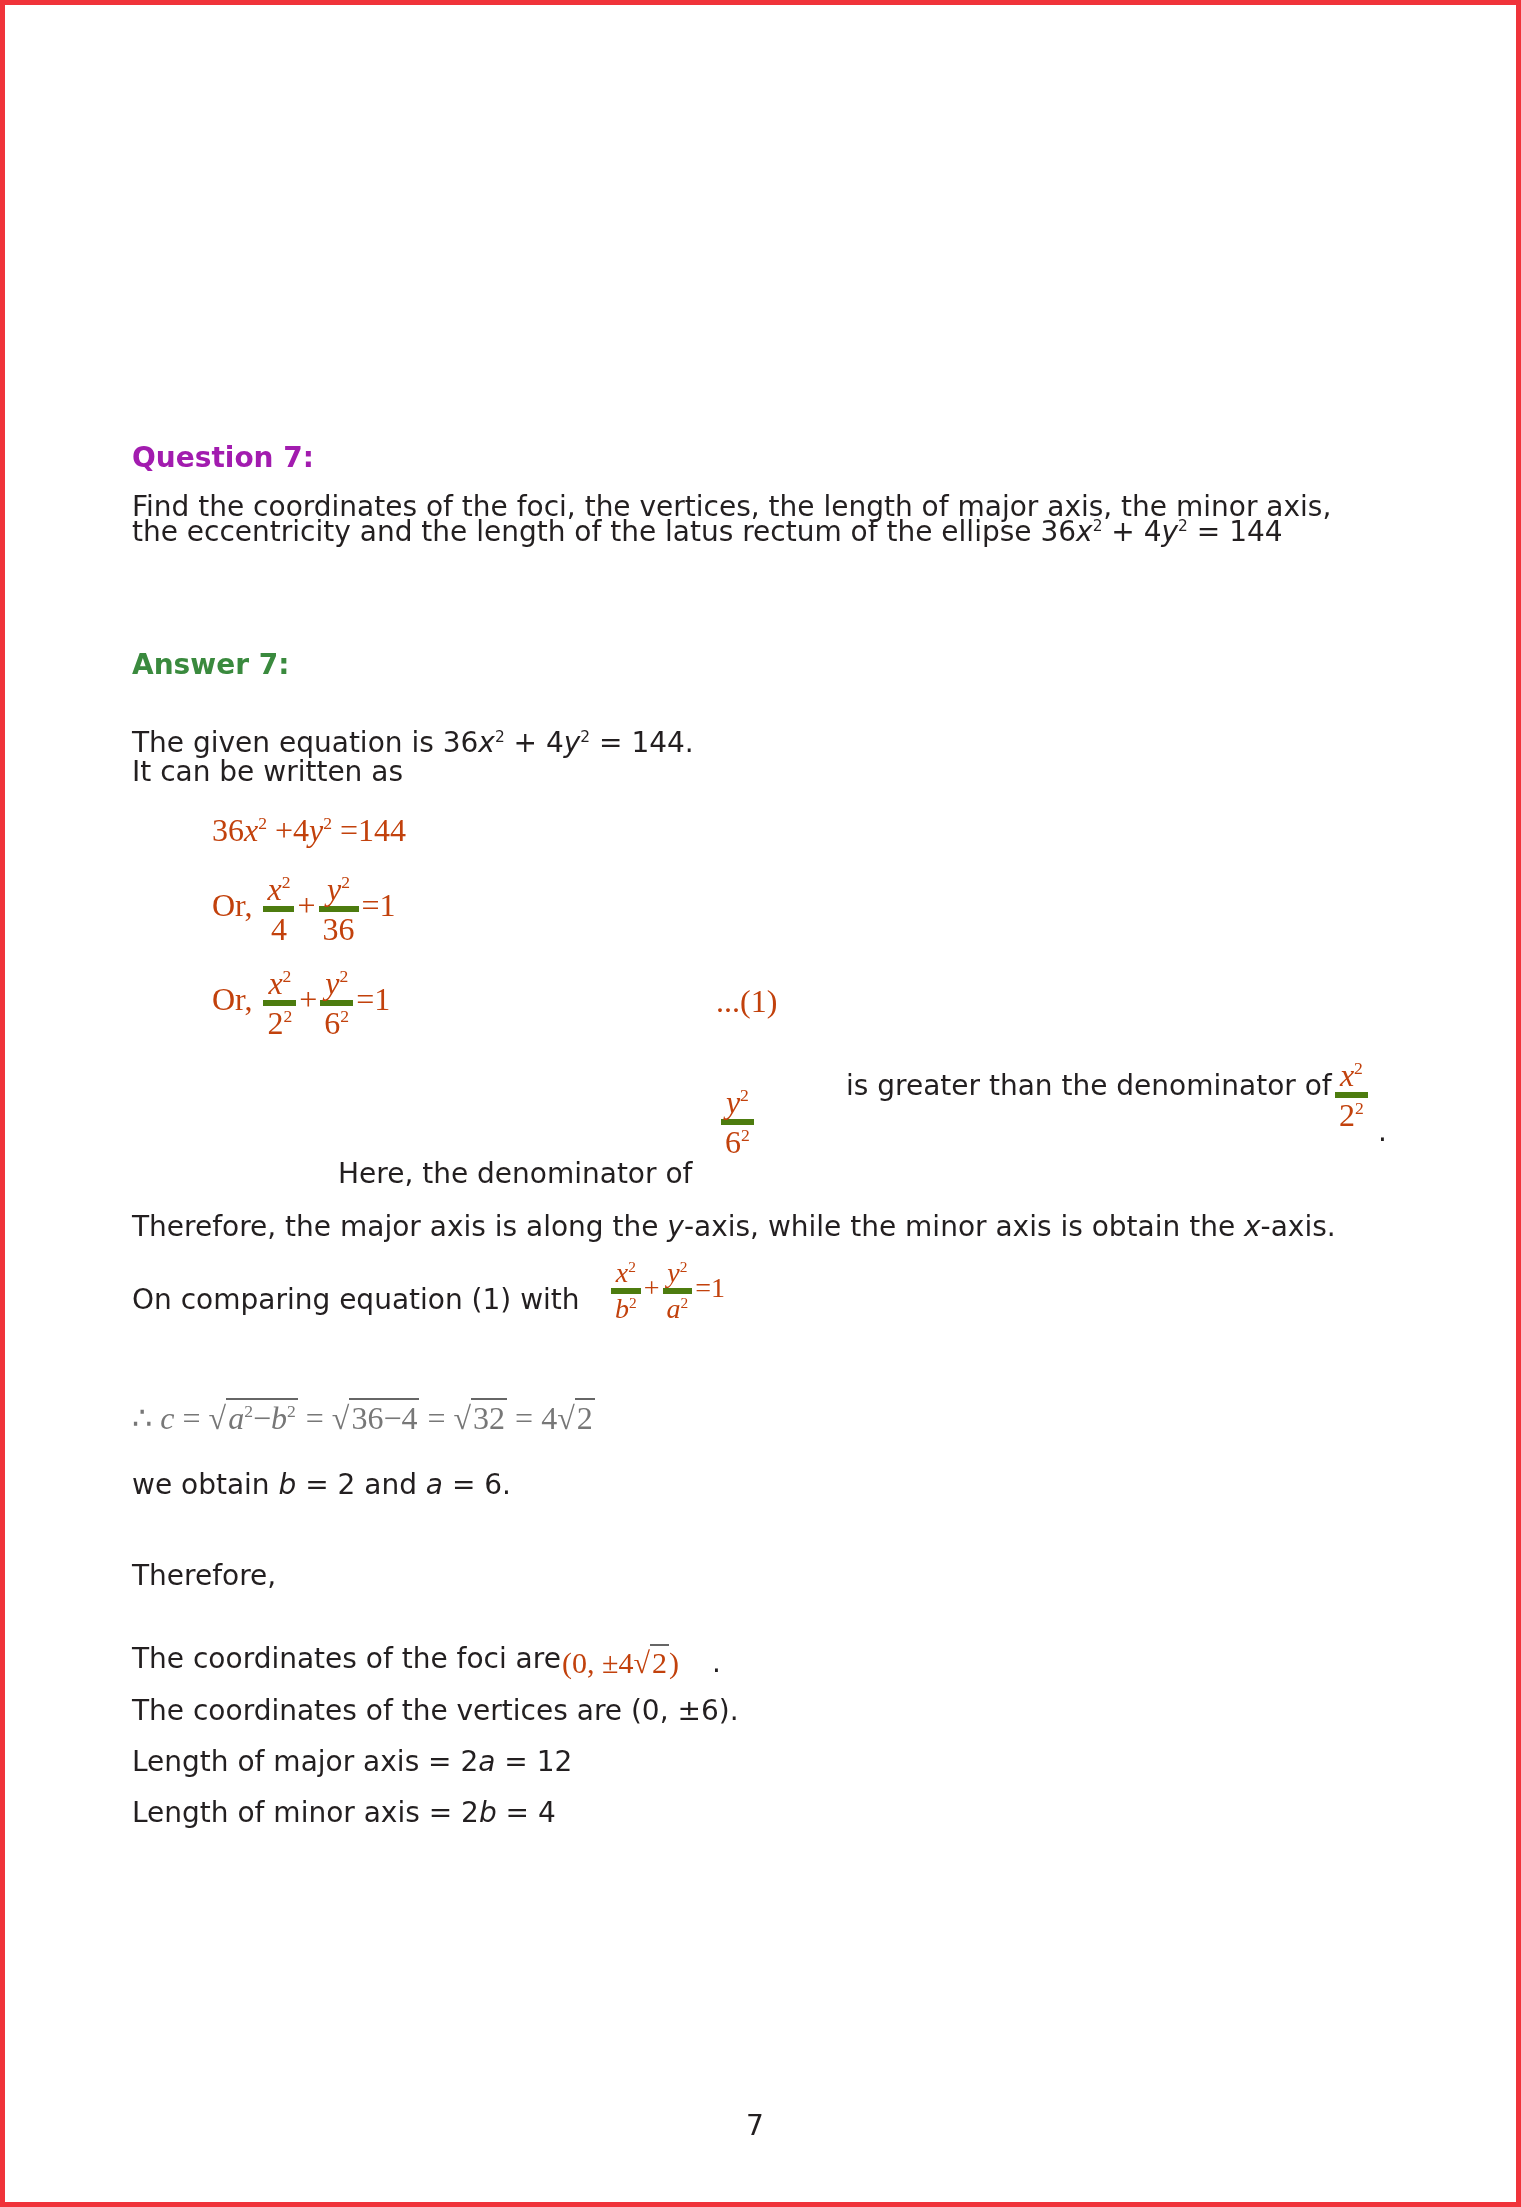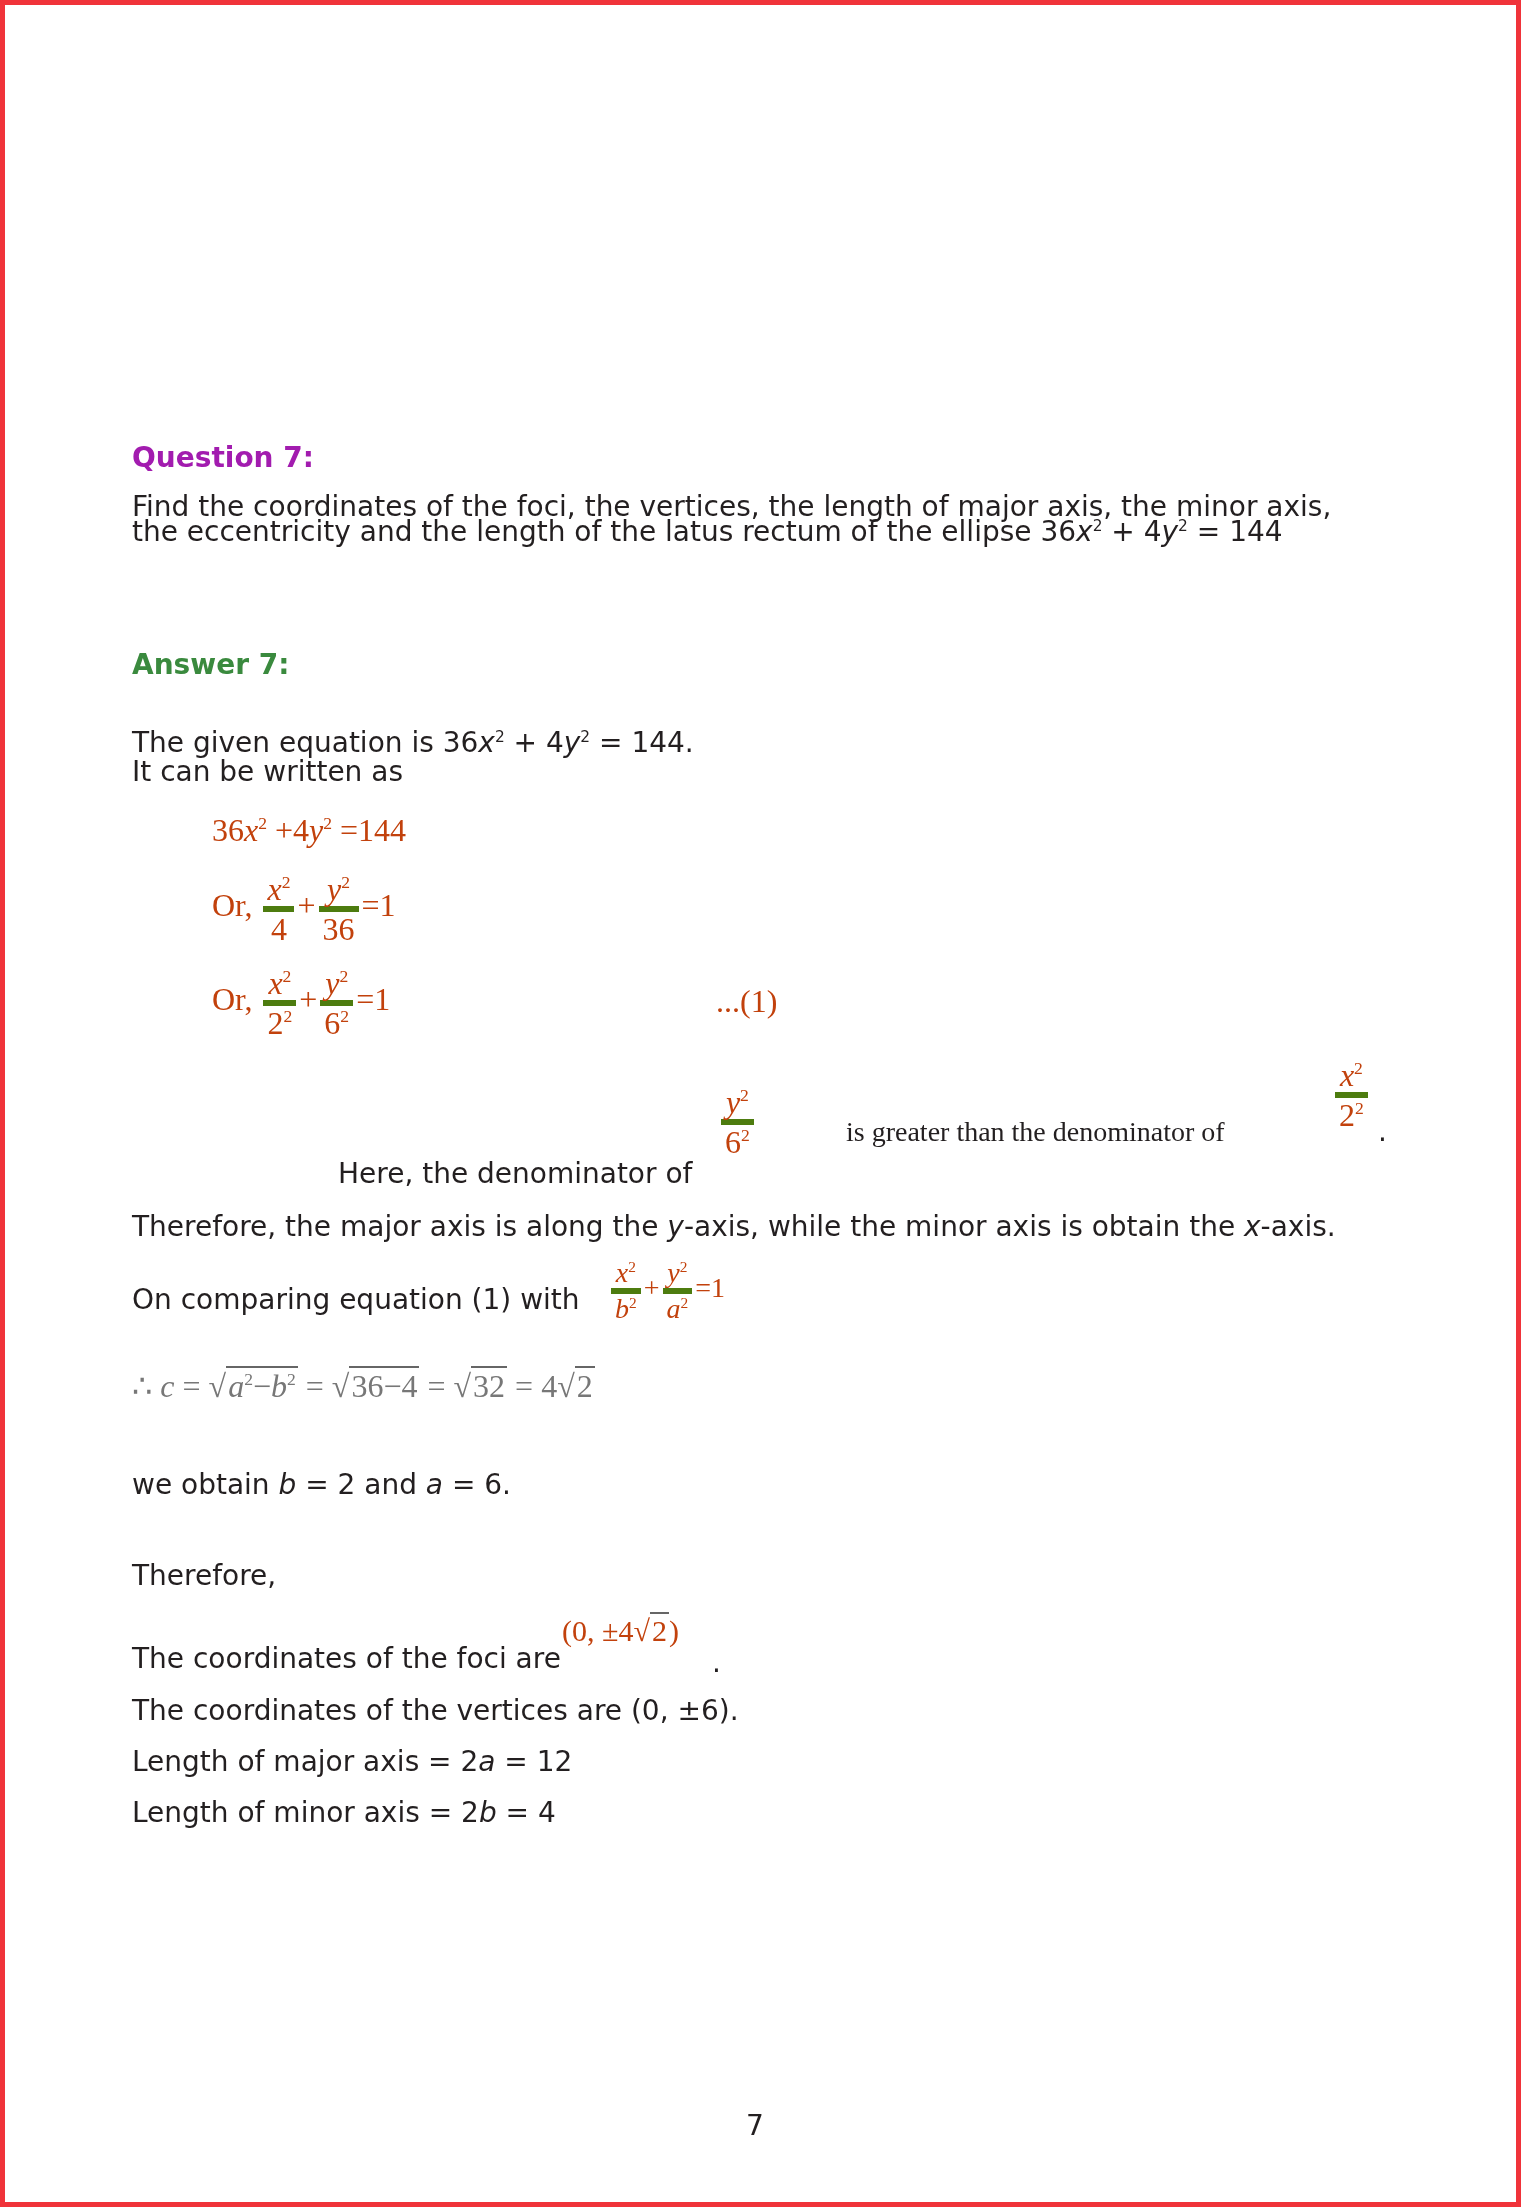--- a/index.html
+++ b/index.html
@@ -30,21 +30,21 @@
     .math i { font-style: italic; }
     .frac {
       display: inline-block; vertical-align: middle;
       text-align: center; margin: 0 3px;
     }
     .frac .num, .frac .den { display: block; line-height: 34px; padding: 0 4px; }
     .frac .num { border-bottom: 6px solid #4d7c0f; }
     sup.s { font-size: 0.55em; vertical-align: super; line-height: 0; }
     .ital { font-style: italic; }
     .sqrt { display: inline-block; }
-    .sqrt .rad { display: inline-block; border-top: 2px solid #666; padding: 0 2px; }
+    .sqrt .rad { display: inline-block; border-top: 2px solid #666; padding: 0 2px; margin-top: 32px; }
     .page-num { font-size: 28px; color: #231f20; }
   </style>
 </head>
 <body>
 
 <div class="page-border"></div>
 
 <div class="abs q-head" style="left:132px; top:441px;">Question 7:</div>
 
 <div class="abs body-text" style="left:132px; top:490px;">Find the coordinates of the foci, the vertices, the length of major axis, the minor axis,</div>
@@ -74,21 +74,21 @@
 <div class="abs math" style="left:212px; top:966px;">
   <span>Or,</span>
   <span class="frac"><span class="num"><i>x</i><sup class="s">2</sup></span><span class="den"><span>2</span><sup class="s">2</sup></span></span>+<span class="frac"><span class="num"><i>y</i><sup class="s">2</sup></span><span class="den"><span>6</span><sup class="s">2</sup></span></span><span>=1</span>
 </div>
 <div class="abs math" style="left:716px; top:983px;">...(1)</div>
 
 <div class="abs body-text" style="left:338px; top:1115px;margin-top:42px;">Here, the denominator of</div>
 <div class="abs math" style="left:718px; top:1085px;">
   <span class="frac"><span class="num"><i>y</i><sup class="s">2</sup></span><span class="den"><span>6</span><sup class="s">2</sup></span></span>
 </div>
-<div class="abs body-text" style="left:846px; top:1115px;font-family:Liberation Serif, serif;">is greater than the denominator of</div>
+<div class="abs body-text" style="left:846px; top:1069px;">is greater than the denominator of</div>
 <div class="abs math" style="left:1332px; top:1058px;">
   <span class="frac"><span class="num"><i>x</i><sup class="s">2</sup></span><span class="den"><span>2</span><sup class="s">2</sup></span></span>
 </div>
 <div class="abs body-text" style="left:1378px; top:1115px;">.</div>
 
 <div class="abs body-text" style="left:132px; top:1210px;">
   <span>Therefore, the major axis is along the </span><span class="ital">y</span><span>-axis, while the minor axis is obtain the </span><span class="ital">x</span><span>-axis.</span>
 </div>
 
 <div class="abs body-text" style="left:132px; top:1283px;">On comparing equation (1) with</div>

